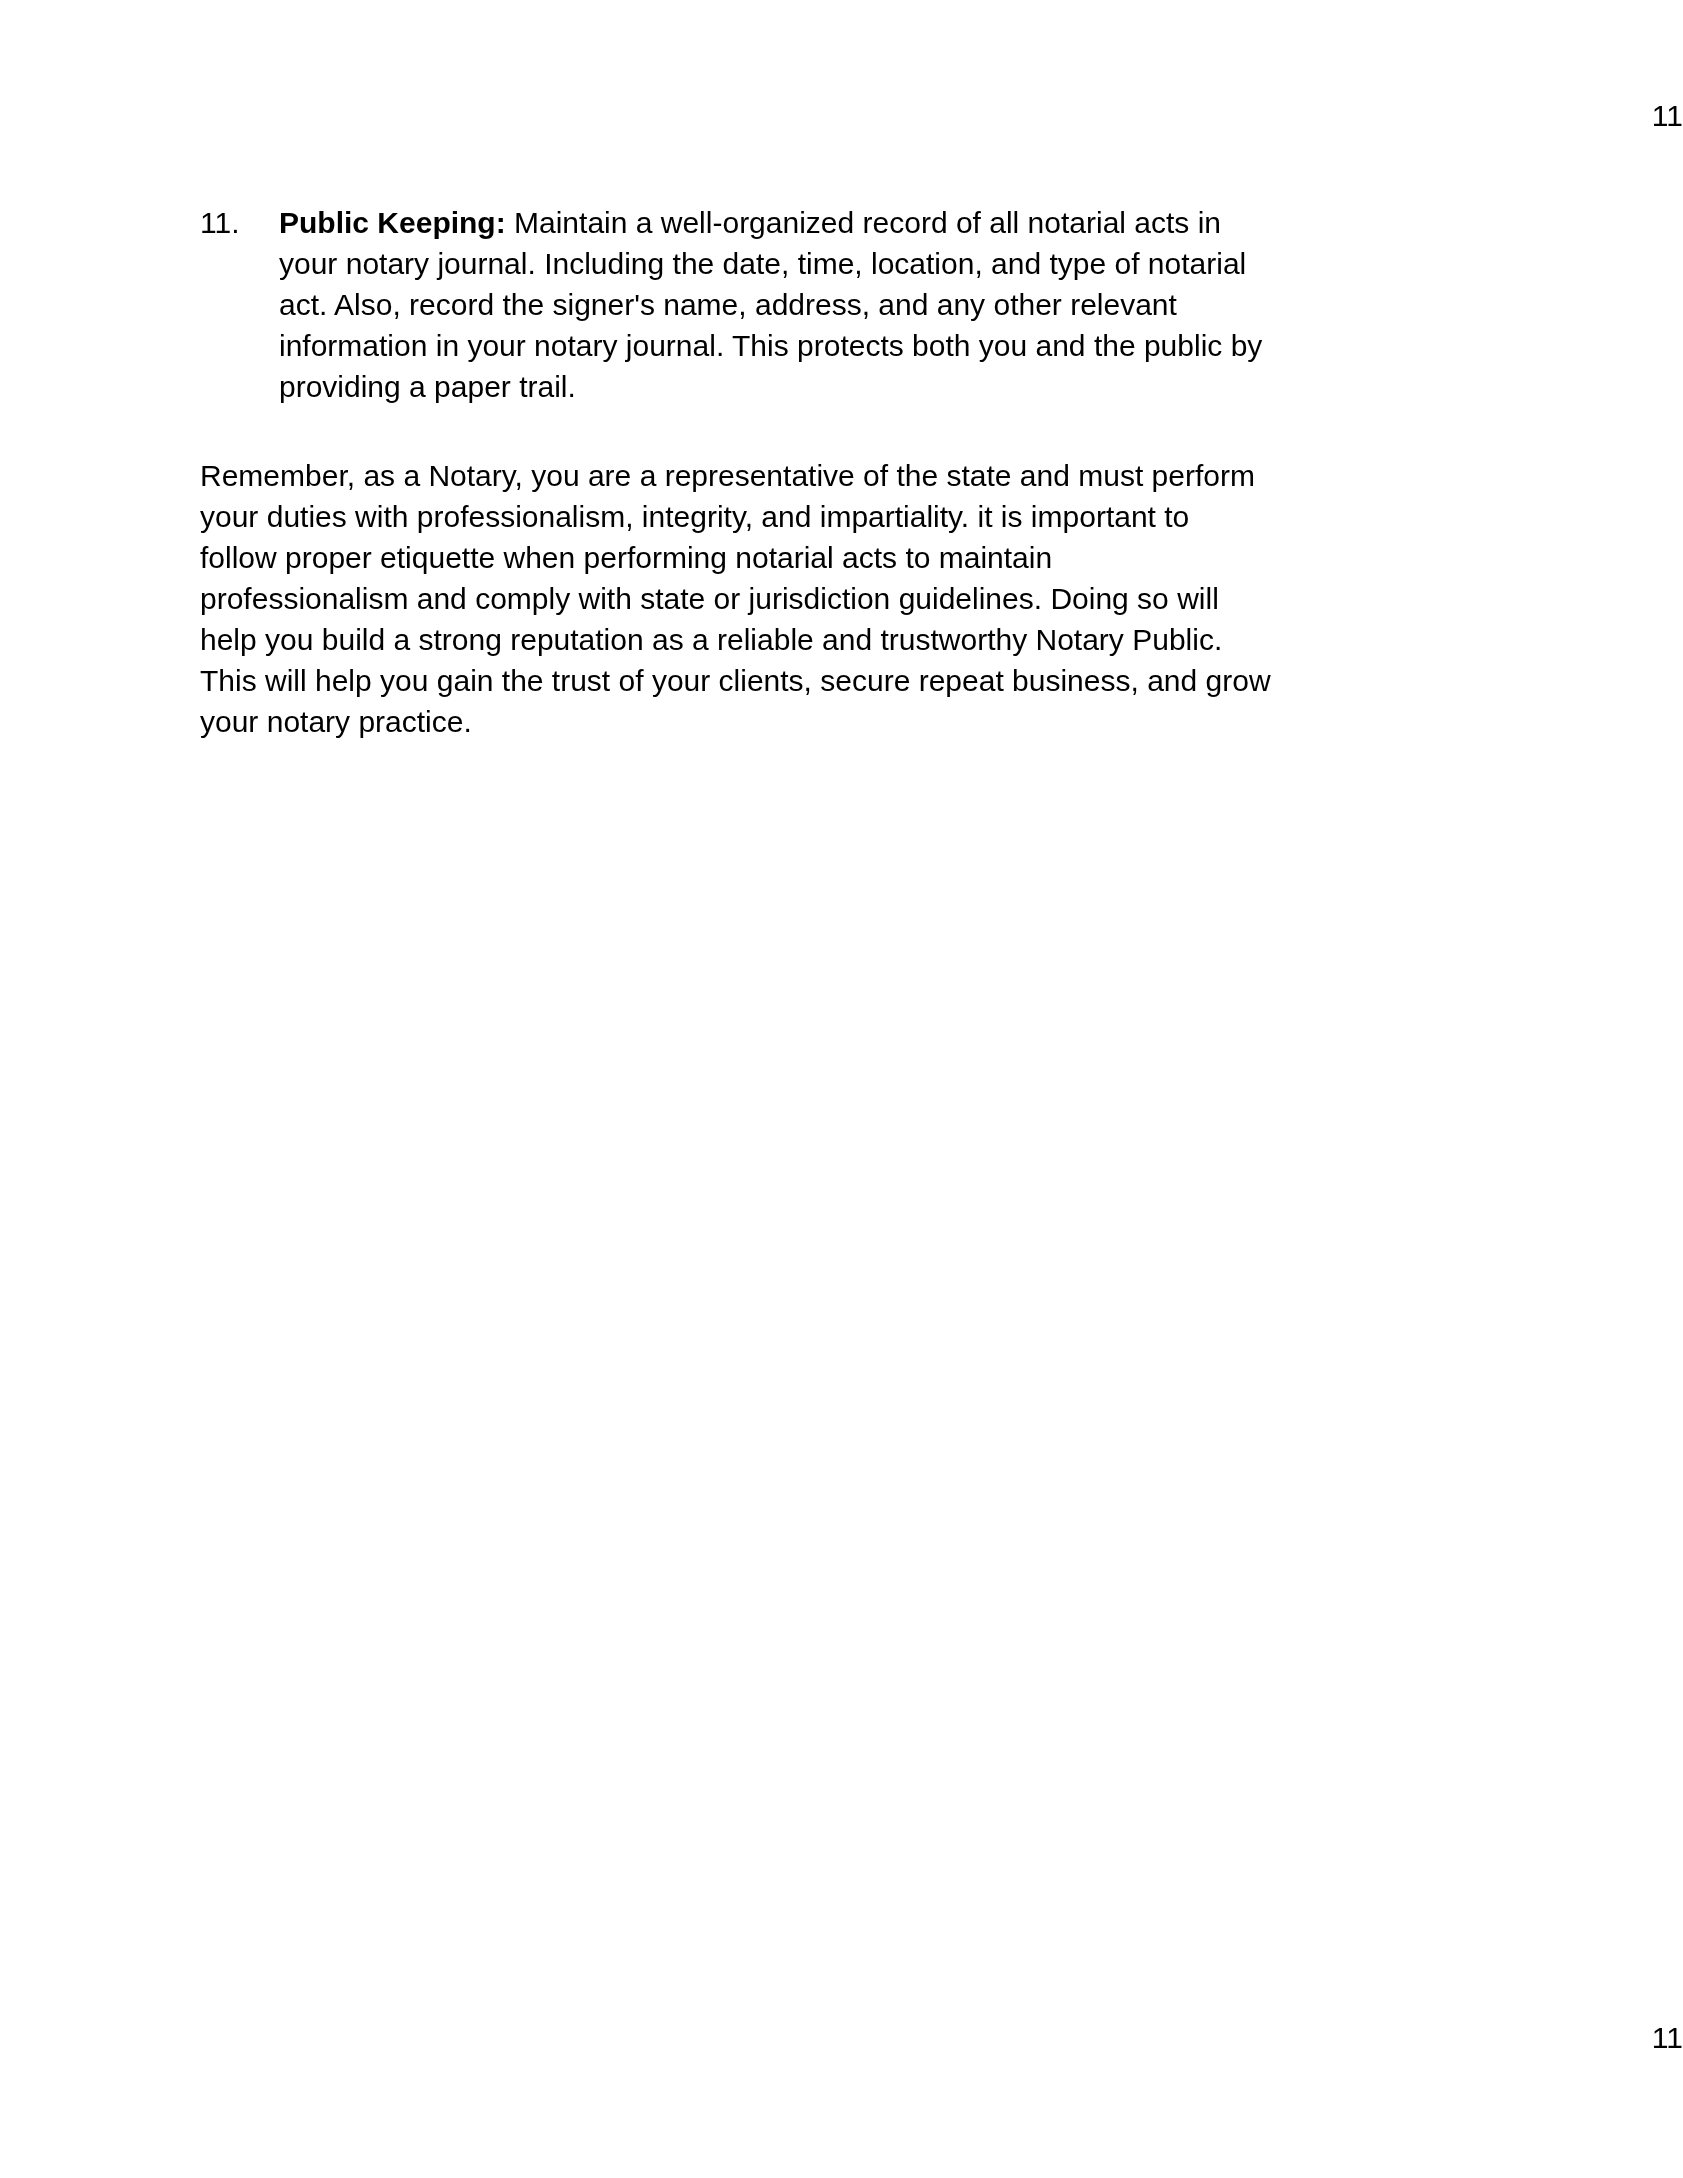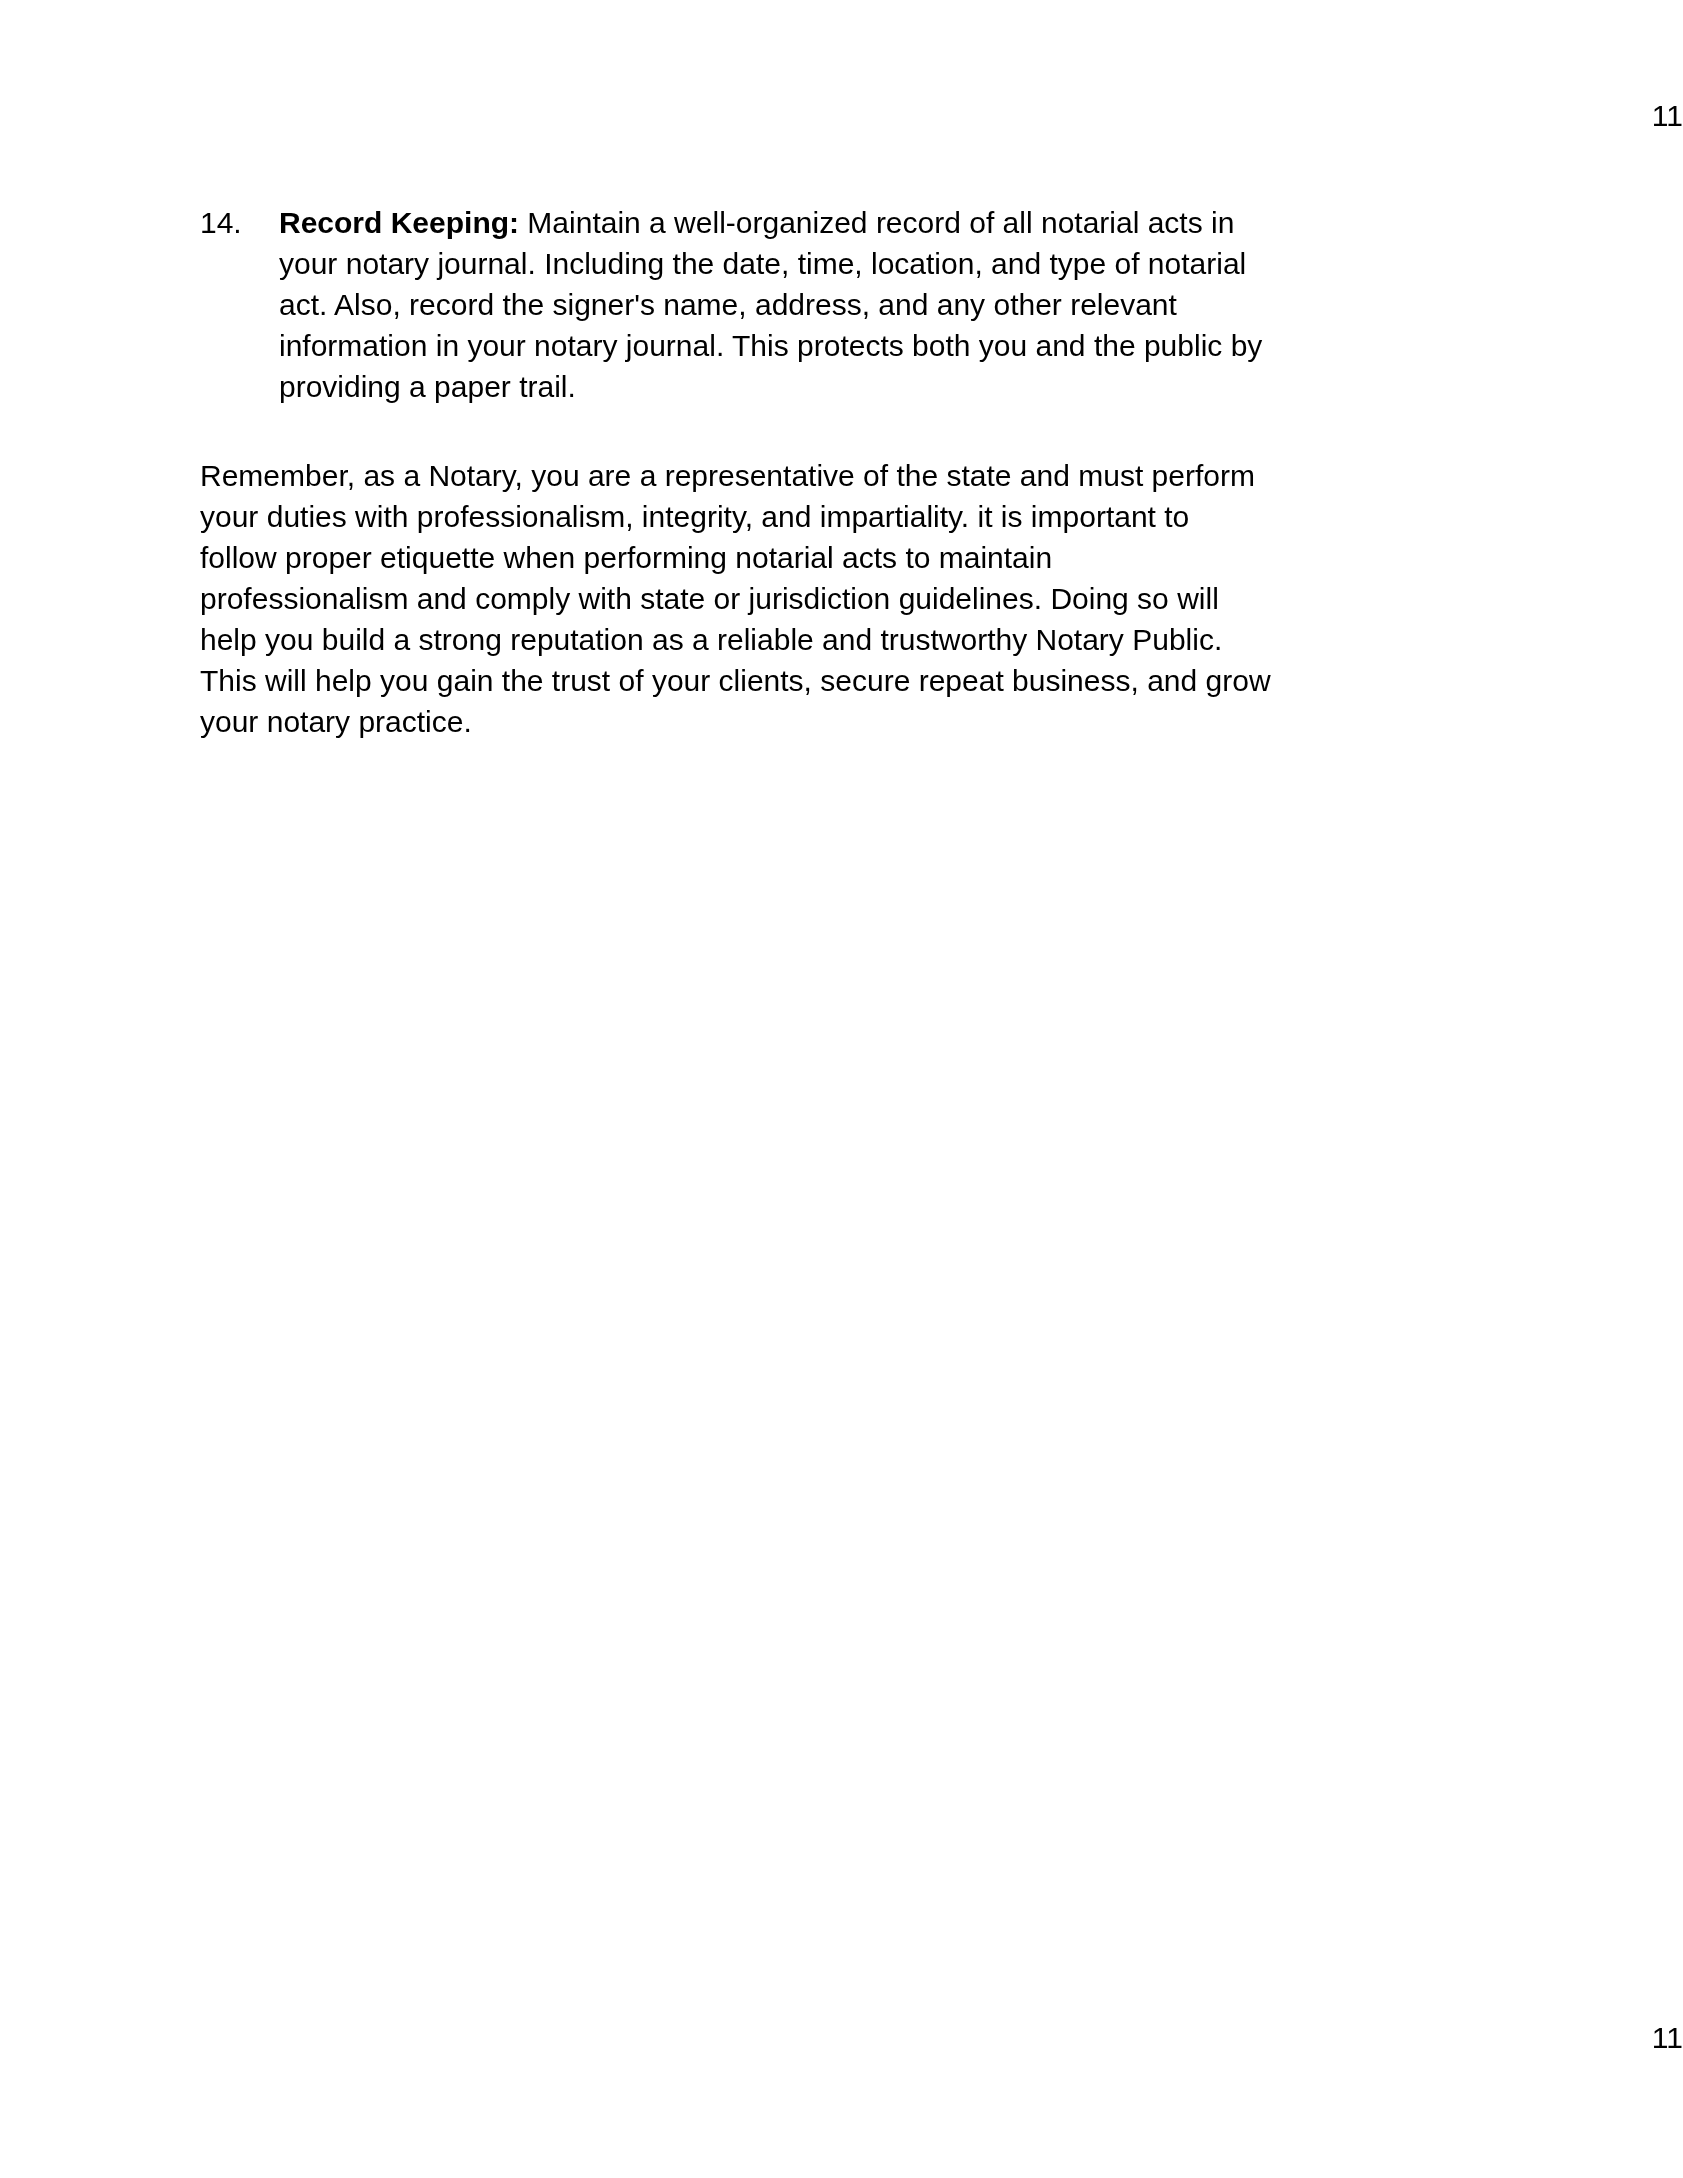--- a/index.html
+++ b/index.html
@@ -61,22 +61,22 @@
   }
 </style>
 </head>
 <body>
 
 <div class="page">
 
   <div class="page-number top">11</div>
 
   <div class="list-item">
-    <div class="list-number">14.</div>
-    <div class="list-text"><span class="bold-lead">Record Keeping:</span><span> Maintain a well-organized record of all notarial acts in
+    <div class="list-number">11.</div>
+    <div class="list-text"><span class="bold-lead">Public Keeping:</span><span> Maintain a well-organized record of all notarial acts in
 your notary journal. Including the date, time, location, and type of notarial
 act. Also, record the signer's name, address, and any other relevant
 information in your notary journal. This protects both you and the public by
 providing a paper trail.</span></div>
   </div>
 
   <div class="paragraph">Remember, as a Notary, you are a representative of the state and must perform
 your duties with professionalism, integrity, and impartiality. it is important to
 follow proper etiquette when performing notarial acts to maintain
 professionalism and comply with state or jurisdiction guidelines. Doing so will

